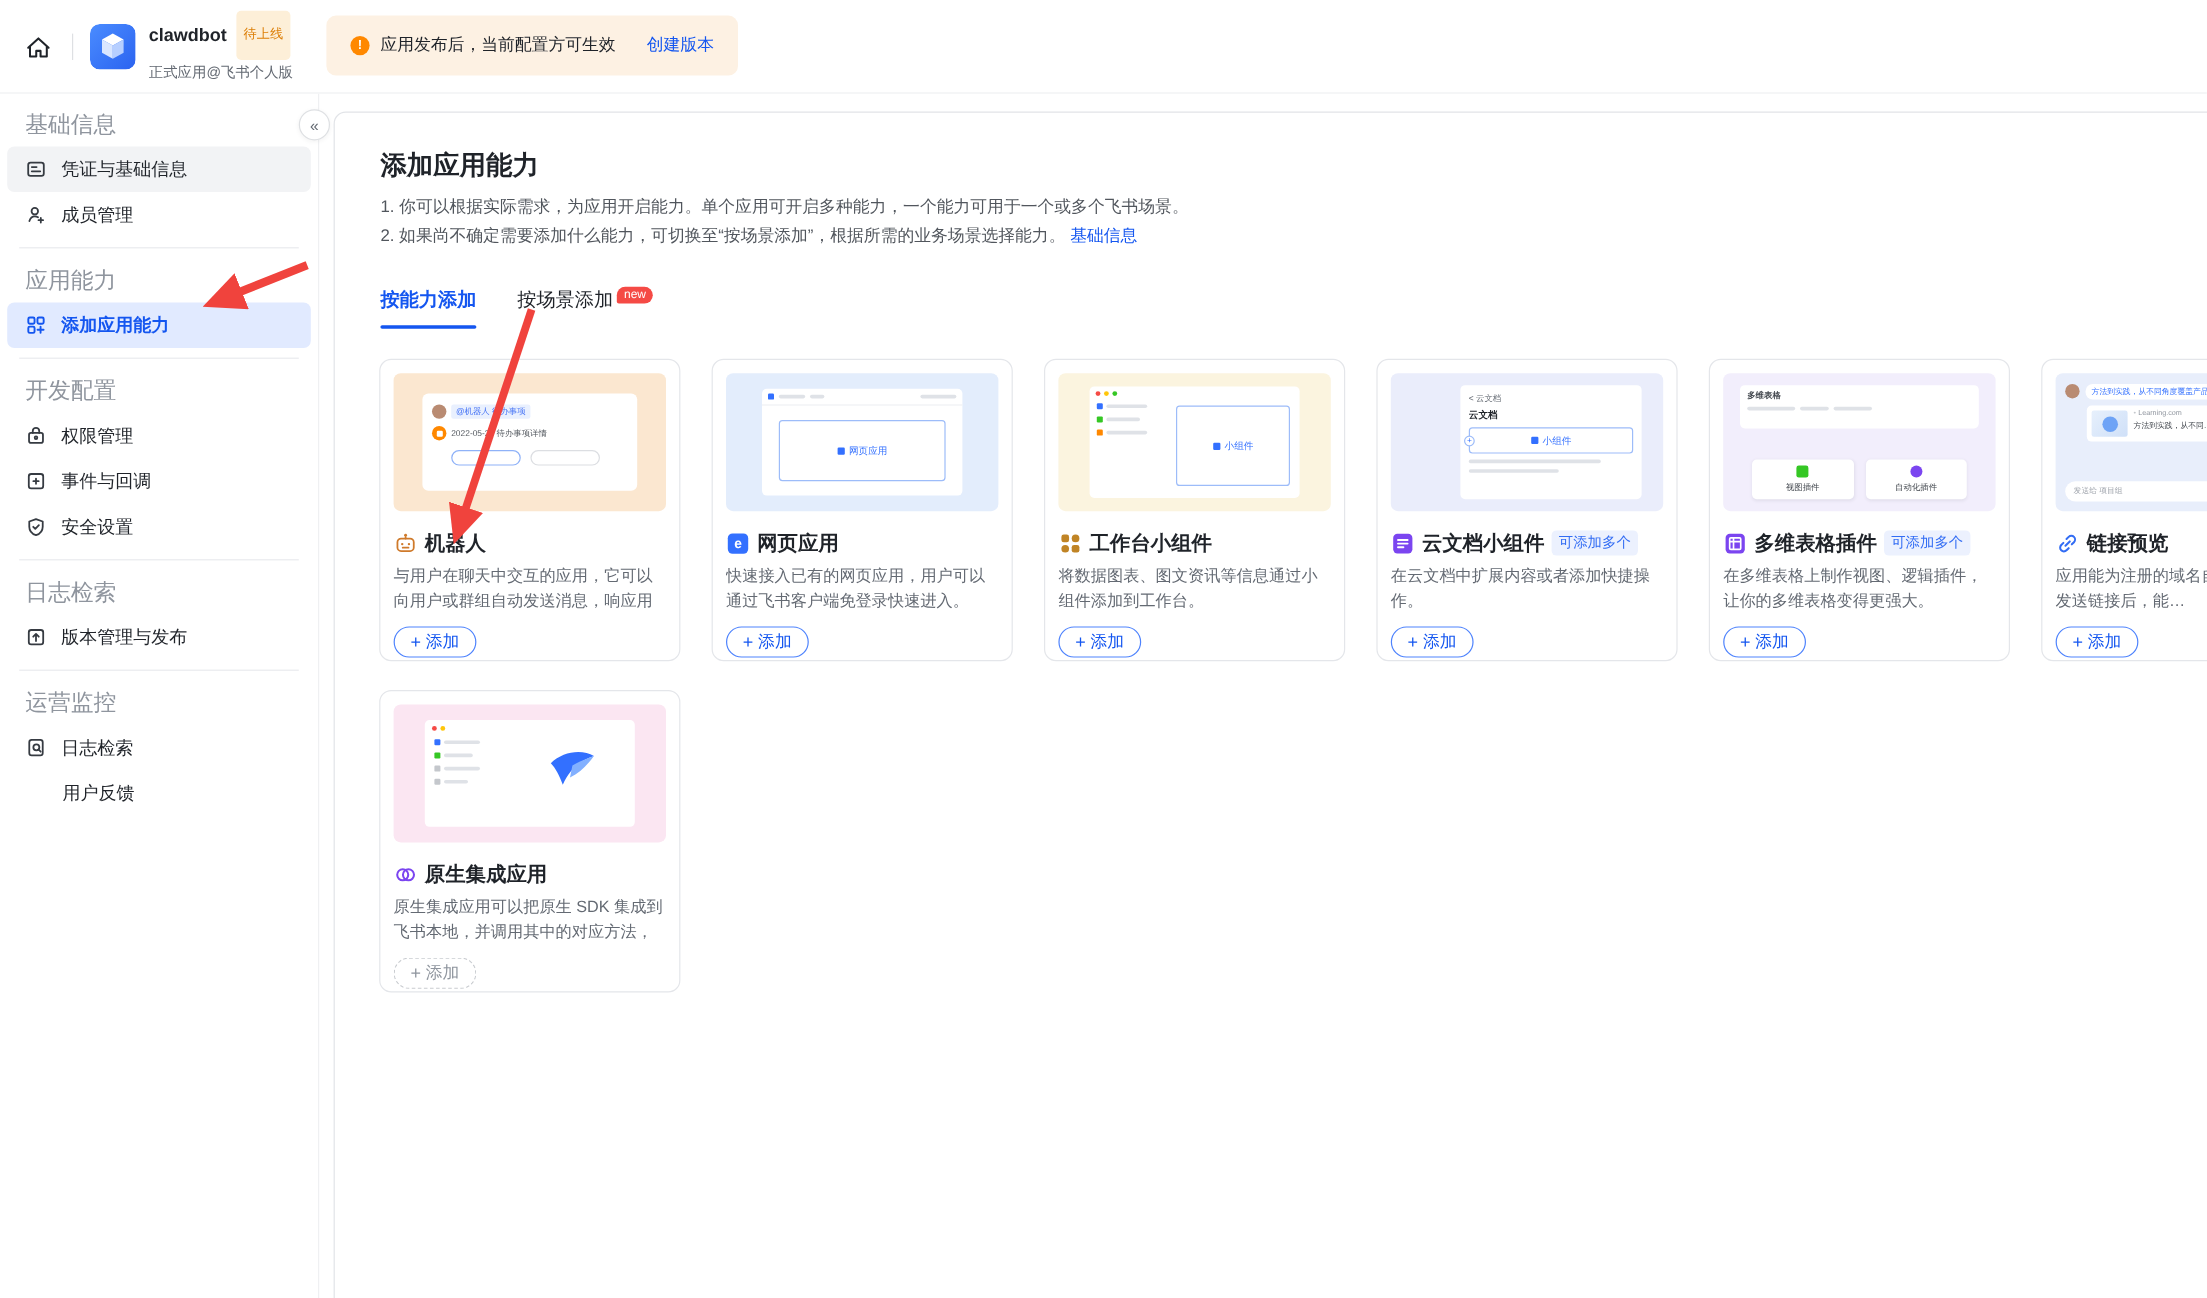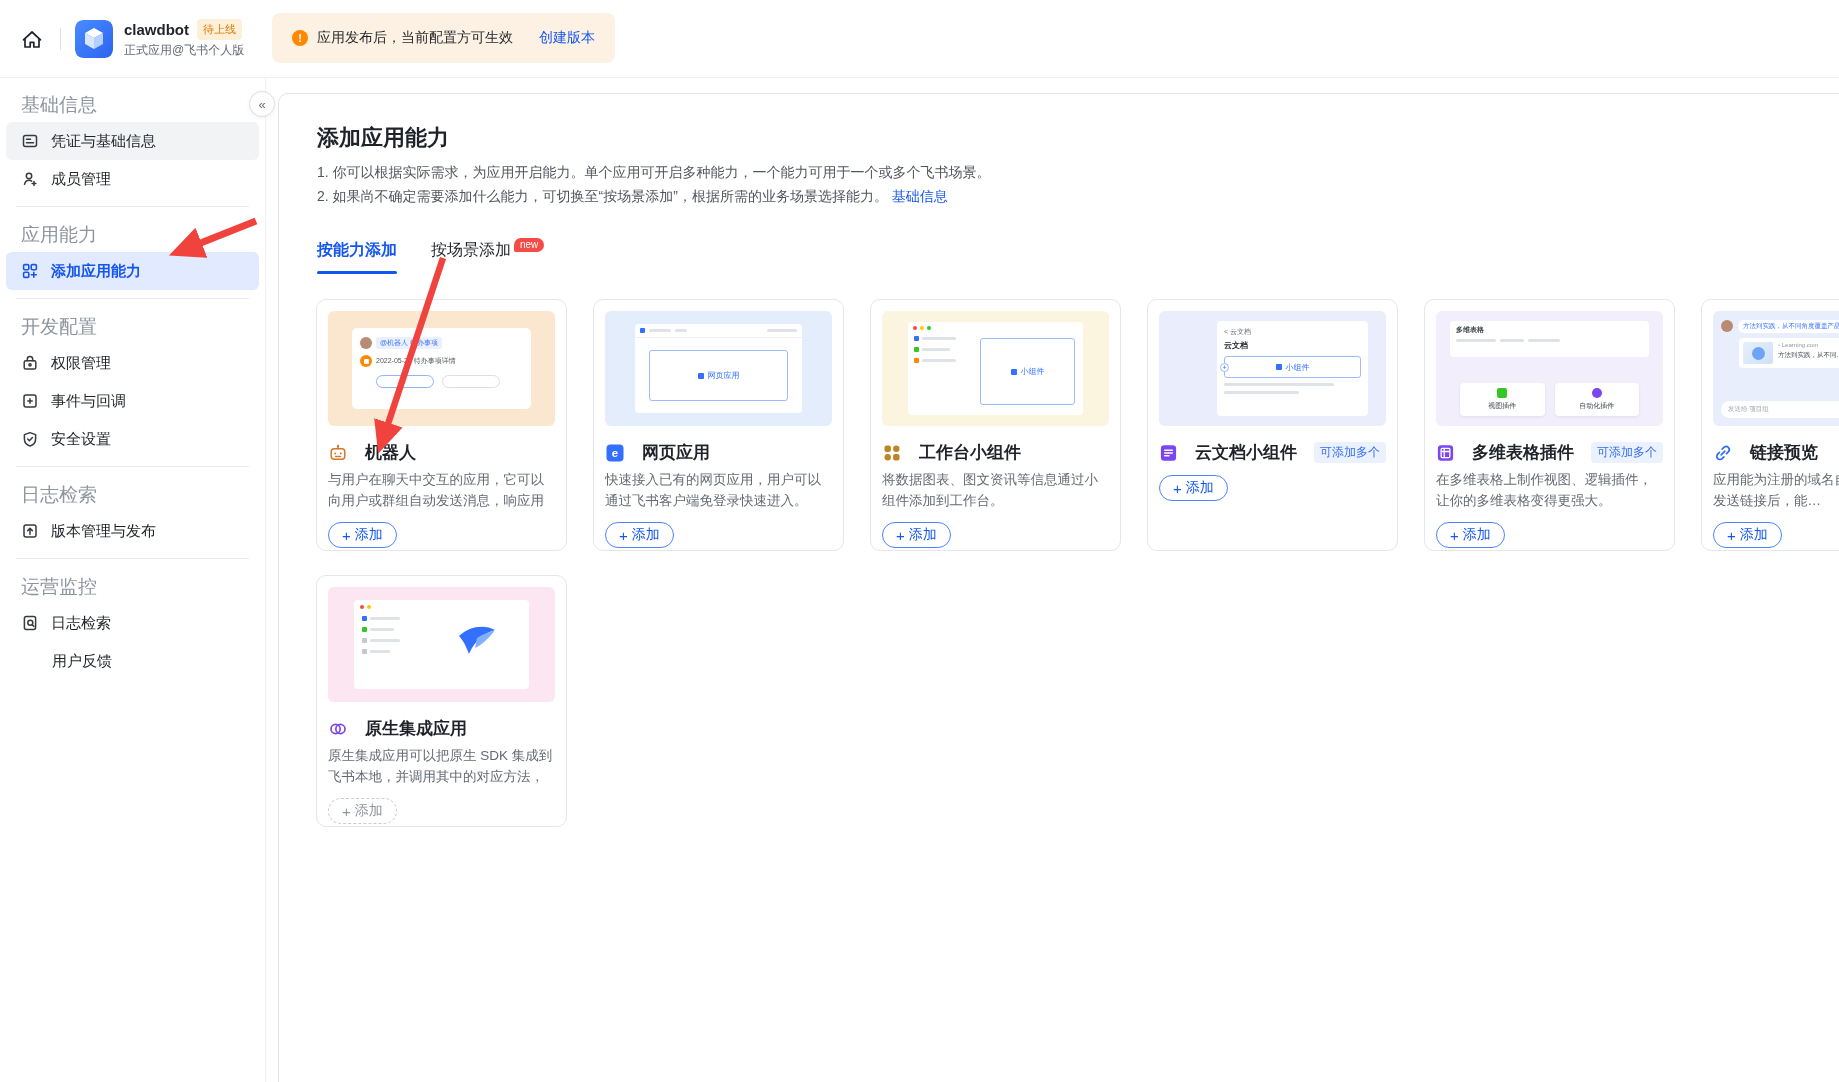--- a/index.html
+++ b/index.html
@@ -9,21 +9,21 @@
   
   .topbar { position:absolute; left:0; top:0; width:1839px; height:78px; background:#fff;
     border-bottom:1px solid #eff0f2; display:flex; align-items:center; z-index:5; }
   .home-btn { width:40px; height:40px; margin-left:12px; display:flex; align-items:center; justify-content:center;
     border-radius:6px; cursor:pointer; }
   .tb-divider { width:1px; height:22px; background:#dee0e3; margin:0 14px 0 8px; }
   .app-icon { width:38px; height:38px; border-radius:8px; flex:0 0 auto; }
   .app-meta { margin-left:11px; line-height:1.15; }
   .app-name-row { display:flex; align-items:center; gap:8px; }
   .app-name { font-size:15px; font-weight:bold; color:#1f2329; }
-  .app-badge { font-size:11px; color:#dc7e06; background:#fdefd8; border-radius:4px; padding:4px 6px; }
+  .app-badge { font-size:11px; color:#dc7e06; background:#fdefd8; border-radius:4px; padding:14px 6px; }
   .app-sub { font-size:12px; color:#646a73; margin-top:4px; }
   .notice { position:absolute; left:272px; top:13px; height:50px; background:#fdf1e3; border-radius:8px;
     display:flex; align-items:center; padding:0 20px; }
   .notice-ic { width:16px; height:16px; border-radius:50%; background:#ff8800; color:#fff; font-size:11px;
     font-weight:bold; display:flex; align-items:center; justify-content:center; }
   .notice-text { font-size:14px; color:#1f2329; margin-left:9px; }
   .notice-link { font-size:14px; color:#1456f0; margin-left:26px; cursor:pointer;font-family:Liberation Serif, serif; }
 
   
   .sidebar { position:absolute; left:0; top:78px; width:266px; bottom:0; background:#fff;
@@ -61,21 +61,21 @@
   .tab.active::after { content:""; position:absolute; left:0; right:0; bottom:0; height:3px;
     background:#1456f0; border-radius:2px; }
   .tab-badge { display:inline-block; background:#f54a45; color:#fff; font-size:10px; line-height:14px;
     padding:0 6px; border-radius:8px 8px 8px 2px; position:relative; top:-7px; left:3px; }
 
   .cards-row { display:flex; gap:26px; margin:25px 0 0 37px; }
   .cards-row.second { margin-top:24px; }
   .card { width:251px; height:252px; background:#fff; border:1px solid #e4e6ea; border-radius:10px;
     padding:11px; flex:0 0 auto; position:relative; }
   .thumb { height:115px; border-radius:6px; position:relative; overflow:hidden; }
-  .card-title-row { display:flex; align-items:center; margin-top:15px; gap:17px; }
+  .card-title-row { display:flex; align-items:center; margin-top:15px; gap:6px; }
   .card-title { font-size:17px; font-weight:bold; color:#1f2329; white-space:nowrap; }
   .card-badge { font-size:12px; color:#336df4; background:#ecf1fe; border-radius:4px; padding:2px 6px; white-space:nowrap; }
   .card-desc { margin-top:5px; font-size:13.5px; color:#646a73; line-height:21px; height:42px; overflow:hidden; }
   .add-btn { margin-top:11px; display:inline-flex; align-items:center; gap:4px; border:1px solid #4e83fd;
     color:#1456f0; font-size:14px; border-radius:15px; padding:3px 13px; background:#fff; cursor:pointer; }
   .add-btn .plus::before { content:"+"; font-size:15px; }
   .add-btn.disabled { border:1px dashed #c9ccd0; color:#8f959e; cursor:default; }
 
   
   .t-bot { background:#fbe7d0; }
@@ -438,20 +438,21 @@
         </div>
       </div>
       <div class="card-title-row">
         <svg width="20" height="20" viewBox="0 0 20 20">
           <rect x="2" y="1.8" width="16" height="16.4" rx="3.5" fill="#7b45f0"></rect>
           <path d="M6 7h8M6 10h8M6 13h4.5" stroke="#fff" stroke-width="1.6" stroke-linecap="round"></path>
         </svg>
         <span class="card-title">云文档小组件</span>
         <span class="card-badge">可添加多个</span>
       </div>
+      <div class="card-desc">在云文档中扩展内容或者添加快捷操作。</div>
       <button class="add-btn">
           <span class="plus"></span>
           <span>添加</span>
         </button>
     </div>
 
     <div class="card">
       <div class="thumb t-base">
         <div class="t-win">
           <div class="t-title">多维表格</div>

